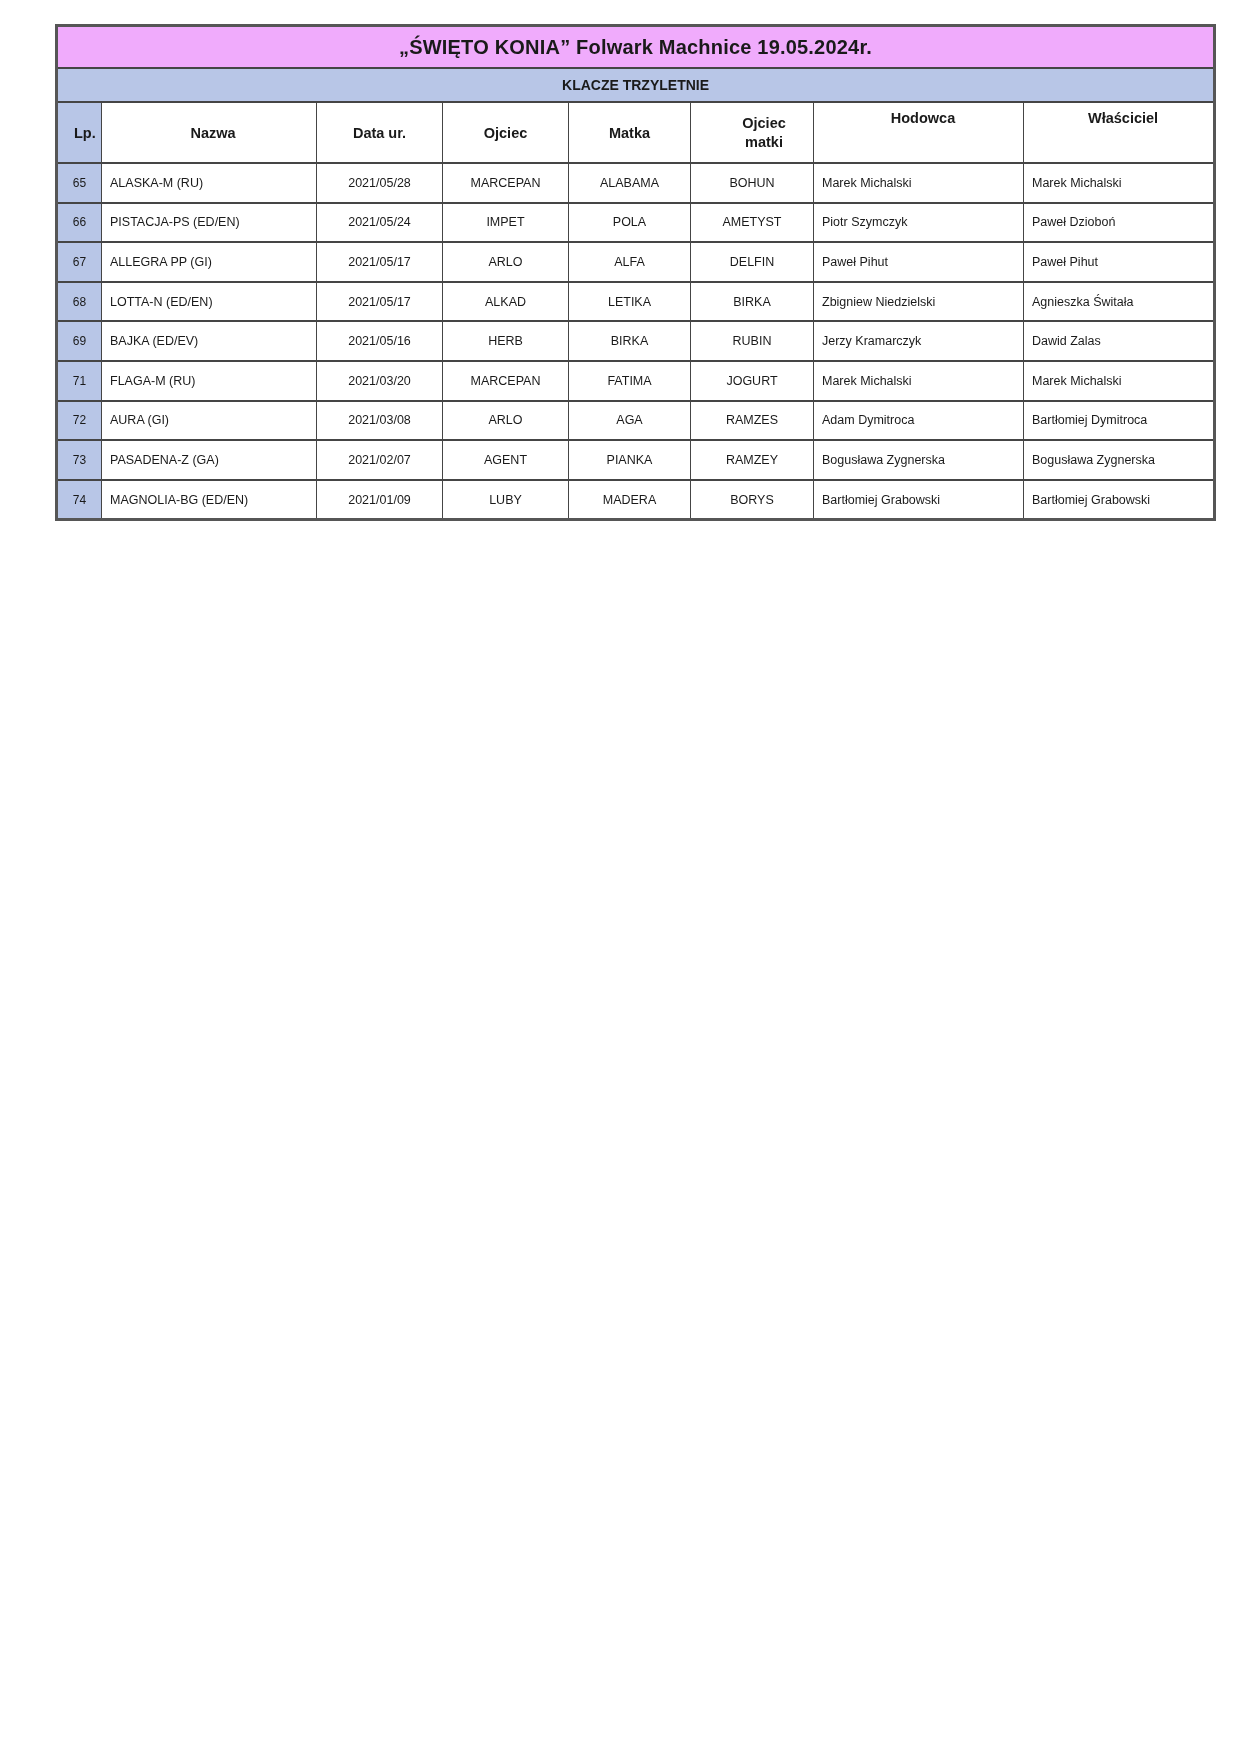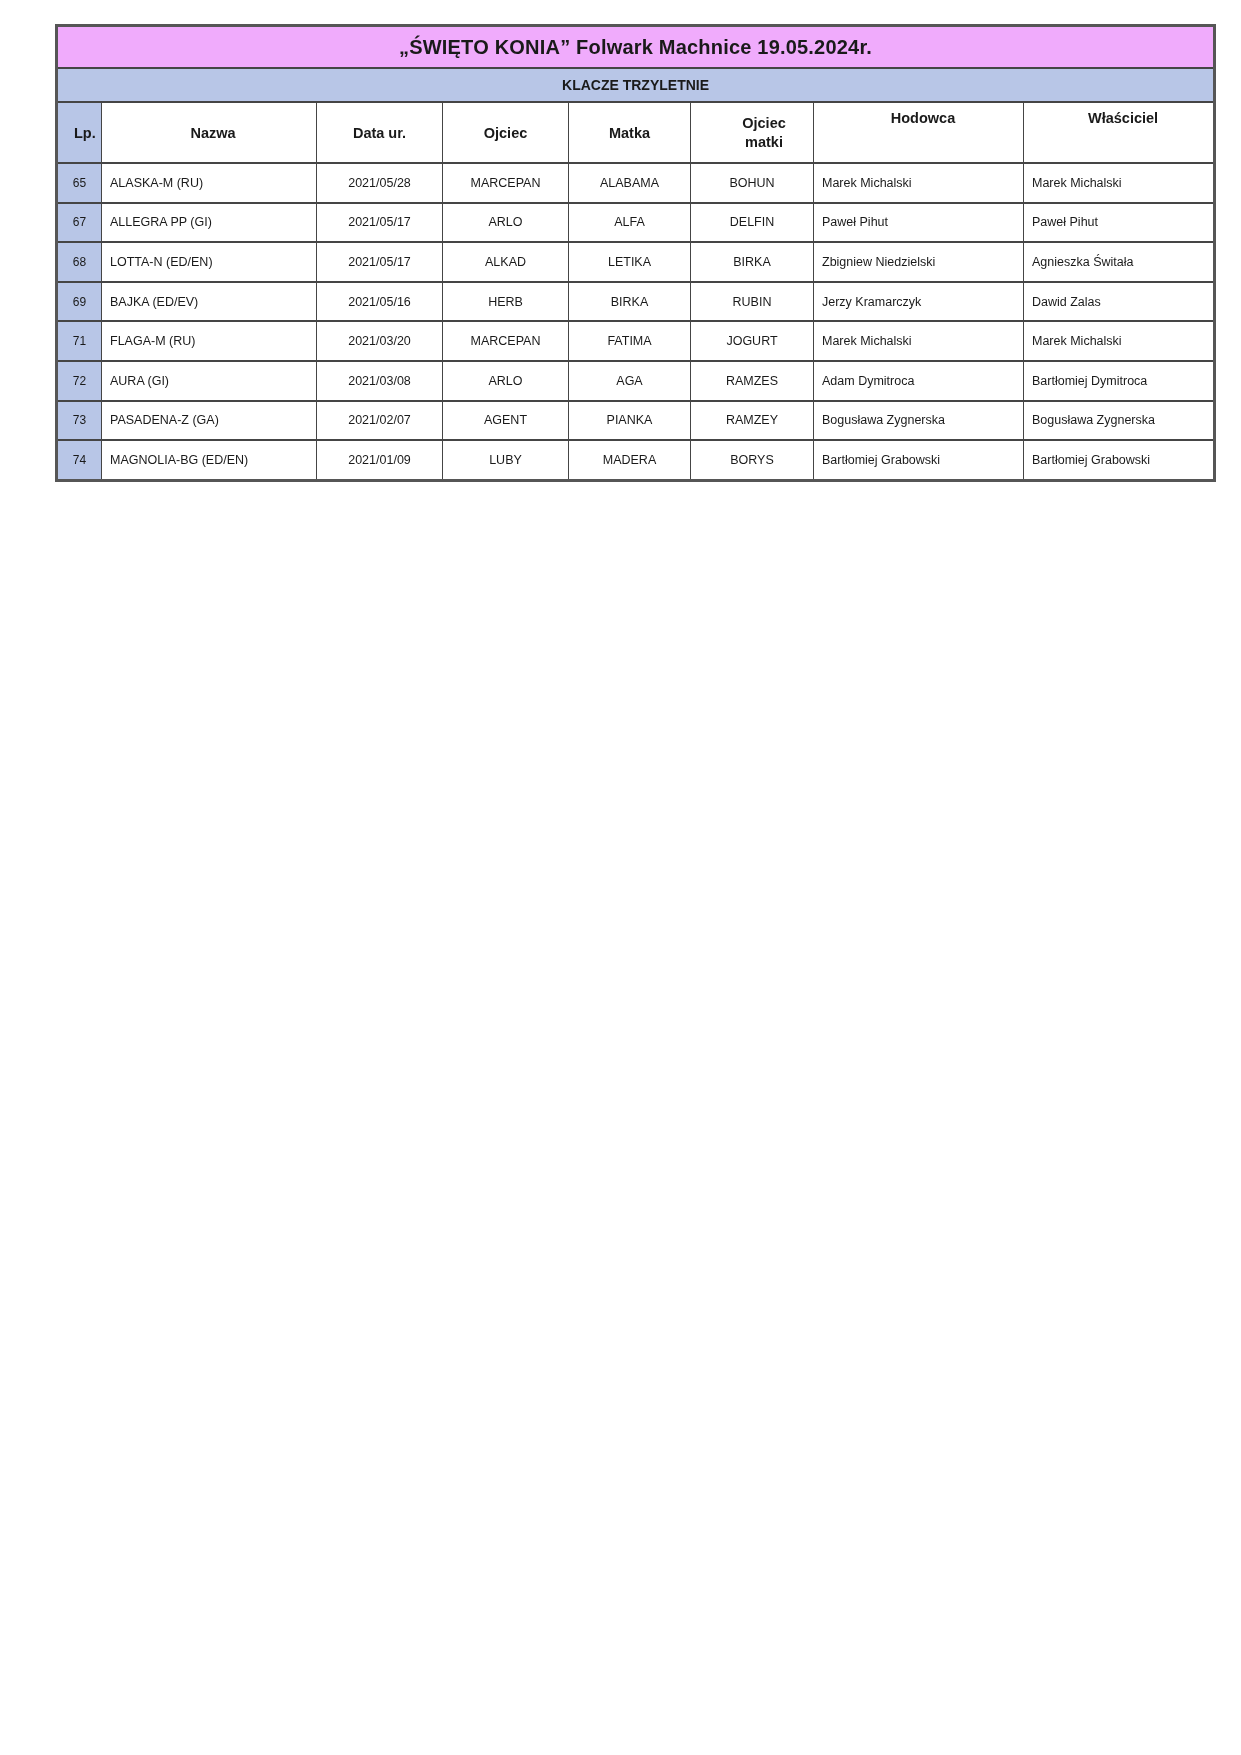--- a/index.html
+++ b/index.html
@@ -140,20 +140,30 @@
     <td class="col-lp">65</td>
     <td class="cell-left">ALASKA-M (RU)</td>
     <td>2021/05/28</td>
     <td>MARCEPAN</td>
     <td>ALABAMA</td>
     <td>BOHUN</td>
     <td class="cell-left">Marek Michalski</td>
     <td class="cell-left">Marek Michalski</td>
   </tr>
         <tr class="data-row">
+    <td class="col-lp">66</td>
+    <td class="cell-left">PISTACJA-PS (ED/EN)</td>
+    <td>2021/05/24</td>
+    <td>IMPET</td>
+    <td>POLA</td>
+    <td>AMETYST</td>
+    <td class="cell-left">Piotr Szymczyk</td>
+    <td class="cell-left">Paweł Dzioboń</td>
+  </tr>
+        <tr class="data-row">
     <td class="col-lp">67</td>
     <td class="cell-left">ALLEGRA PP (GI)</td>
     <td>2021/05/17</td>
     <td>ARLO</td>
     <td>ALFA</td>
     <td>DELFIN</td>
     <td class="cell-left">Paweł Pihut</td>
     <td class="cell-left">Paweł Pihut</td>
   </tr>
         <tr class="data-row">

